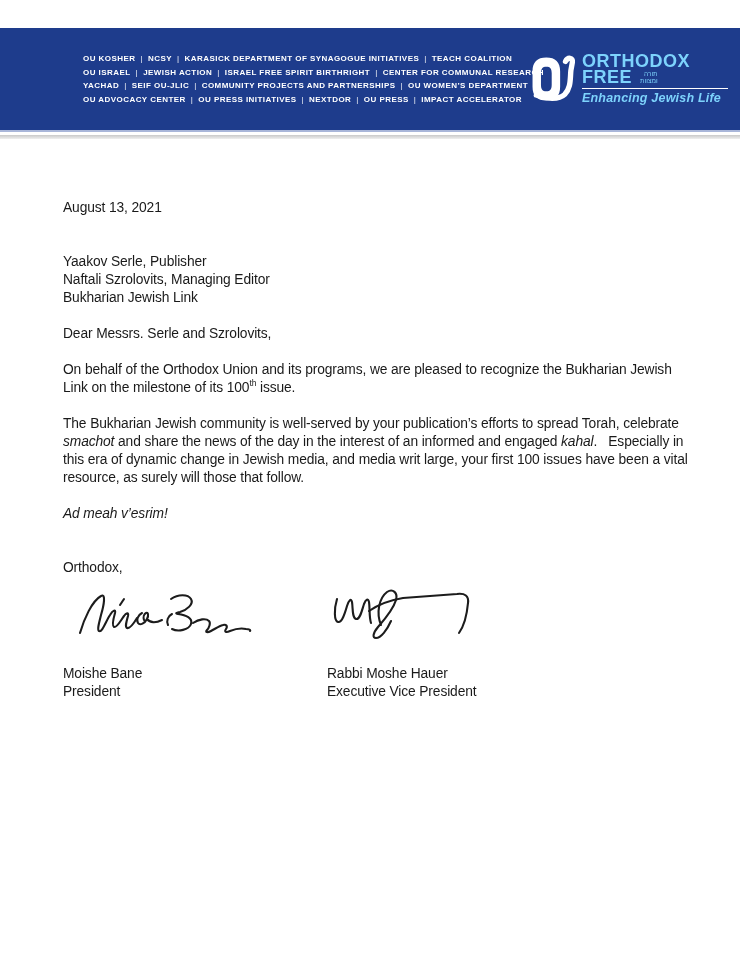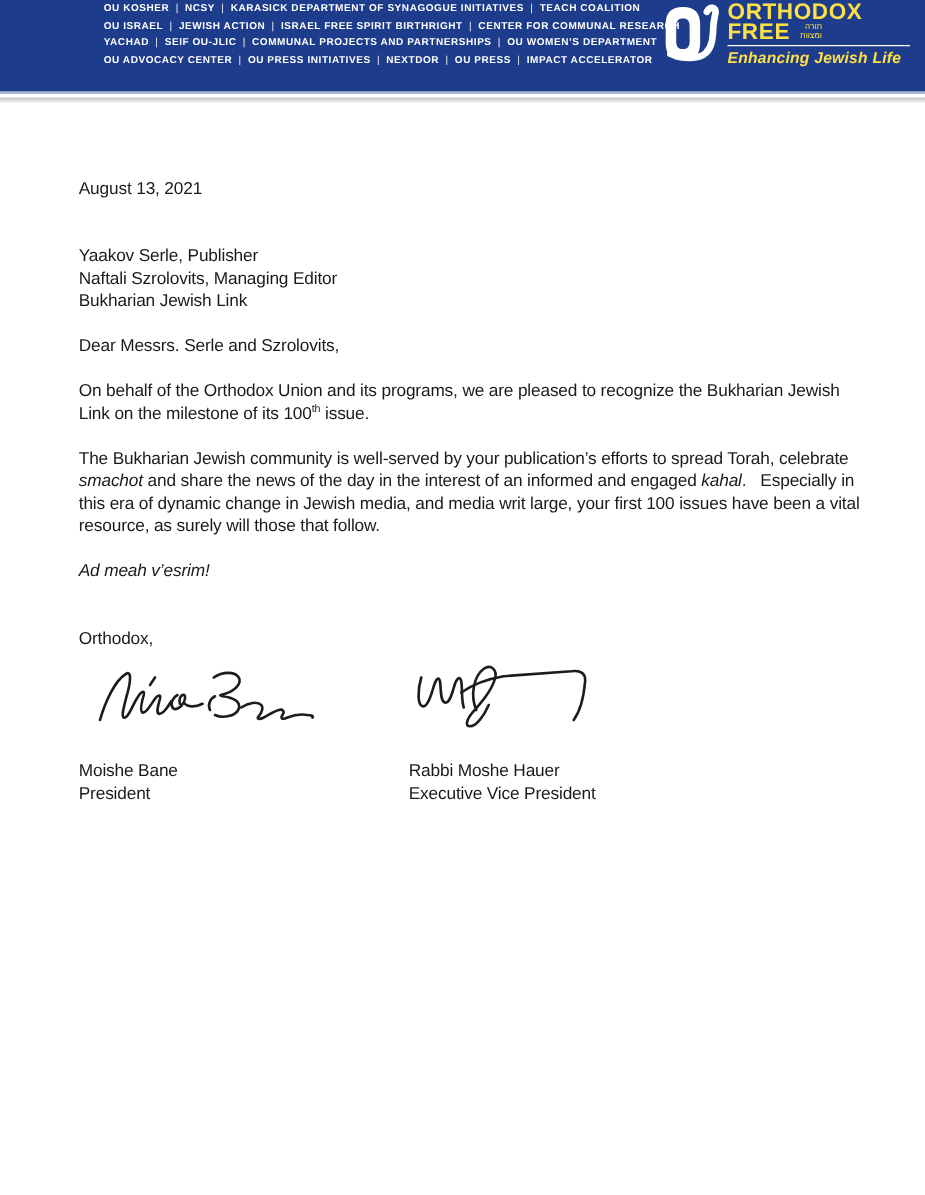--- a/index.html
+++ b/index.html
@@ -7,25 +7,26 @@
   body {
     width: 740px; height: 956px;
     font-family: "Liberation Sans", sans-serif;
     color: #1a1a1a;
     position: relative;
     overflow: hidden;
   }
 
   
   .banner {
-    height: 75px;
+    height: 104px;
     background: #1e3c8c;
     border-bottom: 2px solid #a9b6d9;
     display: flex;
-    align-items: flex-start;
+    align-items: center;
+    margin-top: 28px;
   }
   .banner-gap { height: 3px; background: #ffffff; }
   .banner-shadow { height: 4px; background: linear-gradient(to bottom, #c9c9c9, #efefef); }
 
   .programs {
     width: 420px;
     margin-left: 83px;
     text-align: center;
   }
   .prog-row {
@@ -35,21 +36,21 @@
     letter-spacing: 0.45px;
     line-height: 13.5px;
     white-space: nowrap;
   }
   .prog-row .sep { margin: 0 5px; opacity: 0.95; font-weight: 400; }
 
   .logo {
     margin-left: 28px;
     display: flex;
     align-items: center;
-    color: #fde047;
+    color: #7dd3fc;
   }
   .monogram { width: 46px; height: 54px; flex: 0 0 auto; }
   .logo-text { margin-left: 5px; }
   .logo-line1 {
     font-size: 18px; font-weight: 700; letter-spacing: 0.5px; line-height: 17px;
   }
   .logo-line2-row { display: flex; align-items: flex-end; line-height: 15px; }
   .logo-line2 { font-size: 18px; font-weight: 700; letter-spacing: 0.5px; }
   .hebrew {
     font-size: 6.5px; line-height: 7px; margin-left: 8px; margin-bottom: 1px;
@@ -87,21 +88,21 @@
 </style>
 </head>
 <body>
 
 <div>
 
   <header class="banner">
     <div class="programs">
       <div class="prog-row"><span>OU KOSHER</span><span class="sep">|</span><span>NCSY</span><span class="sep">|</span><span>KARASICK DEPARTMENT OF SYNAGOGUE INITIATIVES</span><span class="sep">|</span><span>TEACH COALITION</span></div>
       <div class="prog-row"><span>OU ISRAEL</span><span class="sep">|</span><span>JEWISH ACTION</span><span class="sep">|</span><span>ISRAEL FREE SPIRIT BIRTHRIGHT</span><span class="sep">|</span><span>CENTER FOR COMMUNAL RESEARCH</span></div>
-      <div class="prog-row"><span>YACHAD</span><span class="sep">|</span><span>SEIF OU-JLIC</span><span class="sep">|</span><span>COMMUNAL PROJECTS AND PARTNERSHIPS</span><span class="sep">|</span><span>OU WOMEN’S DEPARTMENT</span></div>
+      <div class="prog-row"><span>YACHAD</span><span class="sep">|</span><span>SEIF OU-JLIC</span><span class="sep">|</span><span>COMMUNITY PROJECTS AND PARTNERSHIPS</span><span class="sep">|</span><span>OU WOMEN’S DEPARTMENT</span></div>
       <div class="prog-row"><span>OU ADVOCACY CENTER</span><span class="sep">|</span><span>OU PRESS INITIATIVES</span><span class="sep">|</span><span>NEXTDOR</span><span class="sep">|</span><span>OU PRESS</span><span class="sep">|</span><span>IMPACT ACCELERATOR</span></div>
     </div>
 
     <div class="logo">
       <svg class="monogram" viewBox="0 0 60 64" aria-hidden="true">
         <path fill="#ffffff" fill-rule="evenodd" d="M20 4 C8 4 2 10 2 22 L2 42 C2 54 8 60 20 60 C32 60 38 54 38 42 L38 22 C38 10 32 4 20 4 Z
              M20 16 C25 16 27 18.5 27 24.5 L27 39.5 C27 45.5 25 48 20 48 C15 48 13 45.5 13 39.5 L13 24.5 C13 18.5 15 16 20 16 Z"></path>
         <path fill="none" stroke="#ffffff" stroke-width="7" stroke-linecap="round" d="M45 9 C48 3 55 4 54 10 L52 21 C51 33 52 44 44 52 C36 59.5 20 58 7 53"></path>
       </svg>
       <div class="logo-text">

